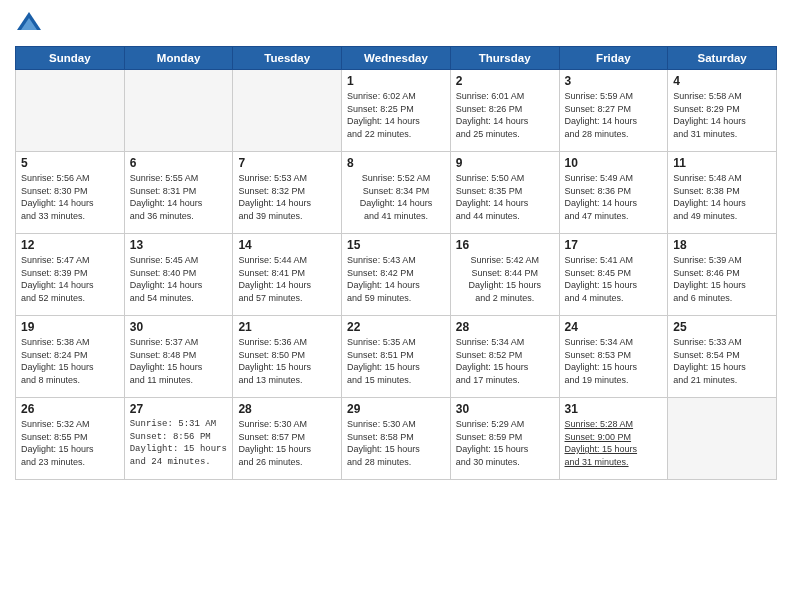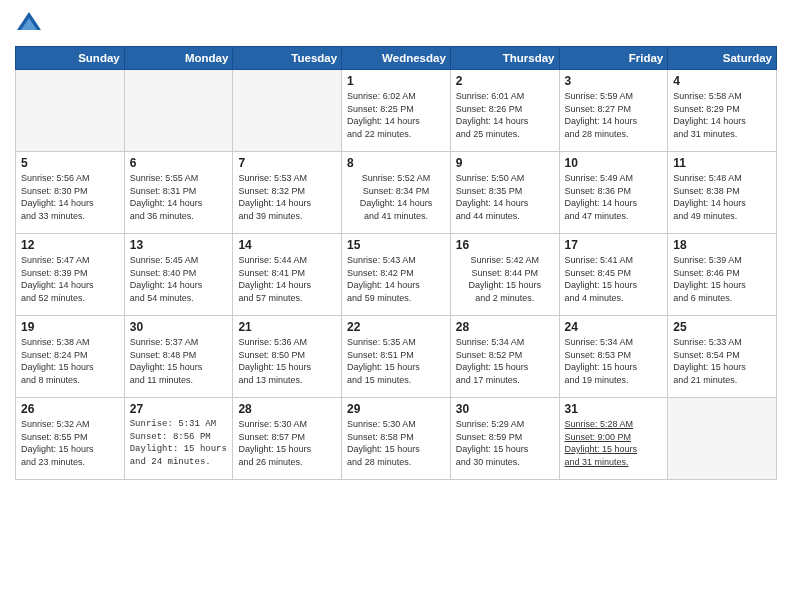--- a/index.html
+++ b/index.html
@@ -62,21 +62,21 @@
       width: 100%;
       border-collapse: collapse;
       table-layout: fixed;
     }
     .calendar thead tr th {
       background: #2563a8;
       color: #fff;
       font-size: 11.5px;
       font-weight: bold;
       padding: 5px 4px;
-      text-align: right;
+      text-align: center;
       border: 1px solid #1a4d8f;
     }
     .calendar tbody tr td {
       border: 1px solid #ccc;
       vertical-align: top;
       padding: 4px 5px;
       font-size: 9.5px;
       color: #333;
       background: #fff;
       height: 82px;

